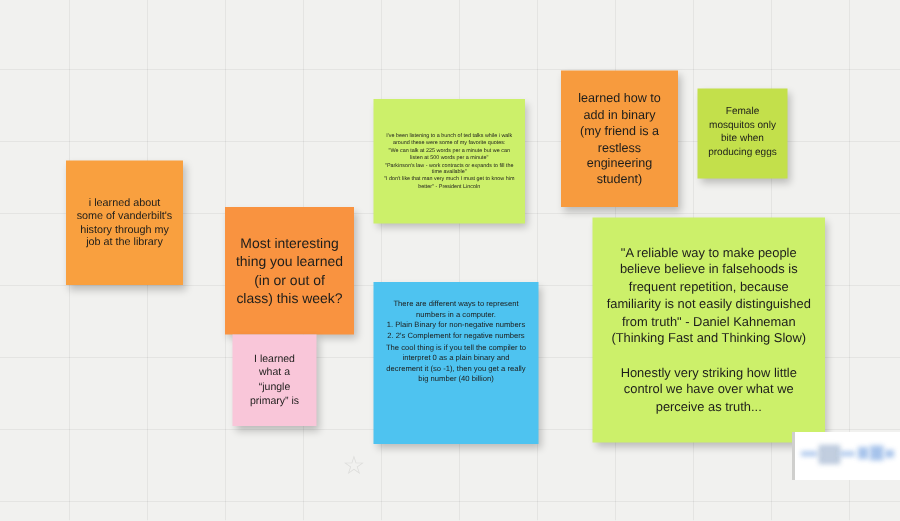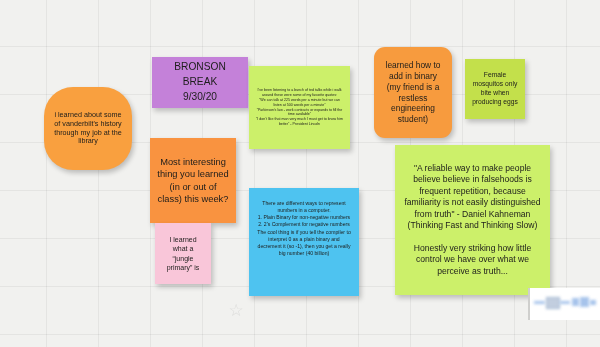--- a/index.html
+++ b/index.html
@@ -43,24 +43,23 @@
     overflow: hidden;
   }
   .note .txt {
     display: block;
     width: 100%;
     white-space: pre-line;
   }
 
   
   #note-library {
-    left: 44px; top: 87px; width: 88px; height: 83px;
+    left: 44px; top: 107px; width: 78px; height: 83px;
     background: #f9a03f;
     font-size: 7.2px;
-    border-radius: 29px;
   }
   #note-bronson {
     left: 152px; top: 57px; width: 96px; height: 51px;
     background: #c481d9;
     font-size: 10.2px;
     line-height: 1.45;
   }
   #note-most-interesting {
     left: 150px; top: 138px; width: 86px; height: 85px;
     background: #f99340;
@@ -148,25 +147,20 @@
 </style>
 </head>
 <body>
 
 <div id="board" style="background-color: rgb(241, 241, 239);">
 
   <div class="note" id="note-library" style="background: rgb(249, 160, 63);">
     <span class="txt">i learned about some of vanderbilt's history through my job at the library</span>
   </div>
 
-  <div class="note" id="note-bronson" style="background: rgb(196, 129, 217);">
-    <span class="txt">BRONSON
-BREAK
-9/30/20</span>
-  </div>
 
   <div class="note" id="note-most-interesting" style="background: rgb(249, 147, 64);">
     <span class="txt">Most interesting thing you learned (in or out of class) this week?</span>
   </div>
 
   <div class="note" id="note-jungle" style="background: rgb(249, 198, 217);">
     <span class="txt">I learned what a “jungle primary” is</span>
   </div>
 
   <div class="note" id="note-ted" style="background: rgb(204, 240, 106);">
@@ -176,21 +170,21 @@
 "I don't like that man very much I must get to know him better" - President Lincoln</span>
   </div>
 
   <div class="note" id="note-binary-ways" style="background: rgb(78, 195, 240);">
     <span class="txt">There are different ways to represent numbers in a computer.
 1. Plain Binary for non-negative numbers
 2. 2's Complement for negative numbers
 The cool thing is if you tell the compiler to interpret 0 as a plain binary and decrement it (so -1), then you get a really big number (40 billion)</span>
   </div>
 
-  <div class="note" id="note-add-binary" style="background: rgb(247, 155, 62); border-radius: 11px;">
+  <div class="note" id="note-add-binary" style="background: rgb(247, 155, 62);">
     <span class="txt">learned how to add in binary (my friend is a restless engineering student)</span>
   </div>
 
   <div class="note" id="note-mosquitos" style="background: rgb(195, 224, 75);">
     <span class="txt">Female mosquitos only bite when producing eggs</span>
   </div>
 
   <div class="note" id="note-kahneman" style="background: rgb(204, 240, 106);">
     <span class="txt">"A reliable way to make people believe believe in falsehoods is frequent repetition, because familiarity is not easily distinguished from truth" - Daniel Kahneman (Thinking Fast and Thinking Slow)
 

